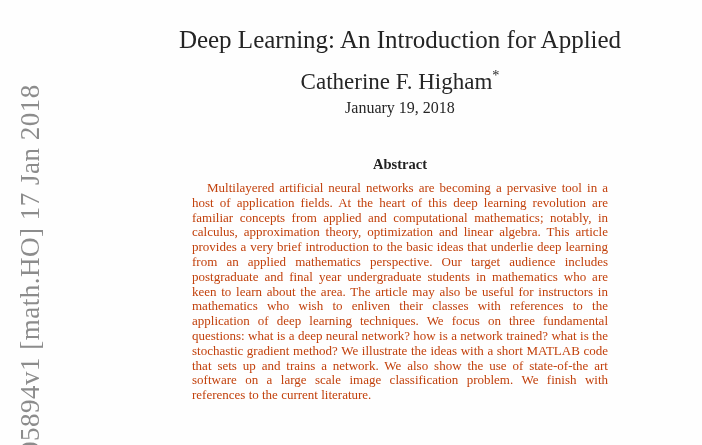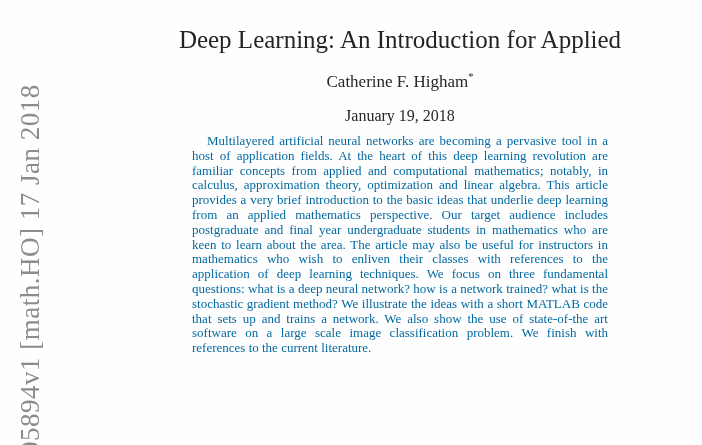--- a/index.html
+++ b/index.html
@@ -42,47 +42,47 @@
     line-height: 32px;
     font-weight: normal;
     color: #242424;
   }
   .title .tline { display: block; }
   .authors {
     margin-top: 15px;
     display: flex;
     justify-content: center;
     gap: 48px;
-    font-size: 17px;
+    font-size: 23px;
     line-height: 22px;
   }
   .author sup {
     font-size: 62%;
     line-height: 0;
   }
   .date {
-    margin-top: 13px;
+    margin-top: 5px;
     font-size: 16px;
     line-height: 20px;
   }
   .abstract-heading {
     margin-top: 37px;
     font-size: 14.5px;
     line-height: 18px;
     font-weight: bold;
     color: #222222;
   }
   .abstract-body {
     width: 416px;
     margin: 8px auto 0 auto;
     text-align: justify;
     text-indent: 15px;
     font-size: 13px;
     line-height: 14.8px;
-    color: #0369a1;
+    color: #c2410c;
   }
 </style>
 </head>
 <body>
 
 <div class="page">
 
   <div class="watermark">05894v1  [math.HO]  17 Jan 2018</div>
 
   <div class="content">
@@ -91,17 +91,18 @@
       <span class="tline">Deep Learning: An Introduction for Applied</span>
     </h1>
 
     <div class="authors">
       <span class="author"><span>Catherine F. Higham</span><sup>*</sup></span>
     </div>
 
     <div class="date">January 19, 2018</div>
 
     <div class="abstract">
+      <div class="abstract-heading">Abstract</div>
       <p class="abstract-body">Multilayered artificial neural networks are becoming a pervasive tool in a host of application fields. At the heart of this deep learning revolution are familiar concepts from applied and computational mathematics; notably, in calculus, approximation theory, optimization and linear algebra. This article provides a very brief introduction to the basic ideas that underlie deep learning from an applied mathematics perspective. Our target audience includes postgraduate and final year undergraduate students in mathematics who are keen to learn about the area. The article may also be useful for instructors in mathematics who wish to enliven their classes with references to the application of deep learning techniques. We focus on three fundamental questions: what is a deep neural network? how is a network trained? what is the stochastic gradient method? We illustrate the ideas with a short MATLAB code that sets up and trains a network. We also show the use of state-of-the art software on a large scale image classification problem. We finish with references to the current literature.</p>
     </div>
 
   </div>
 </div>
 
 </body></html>

